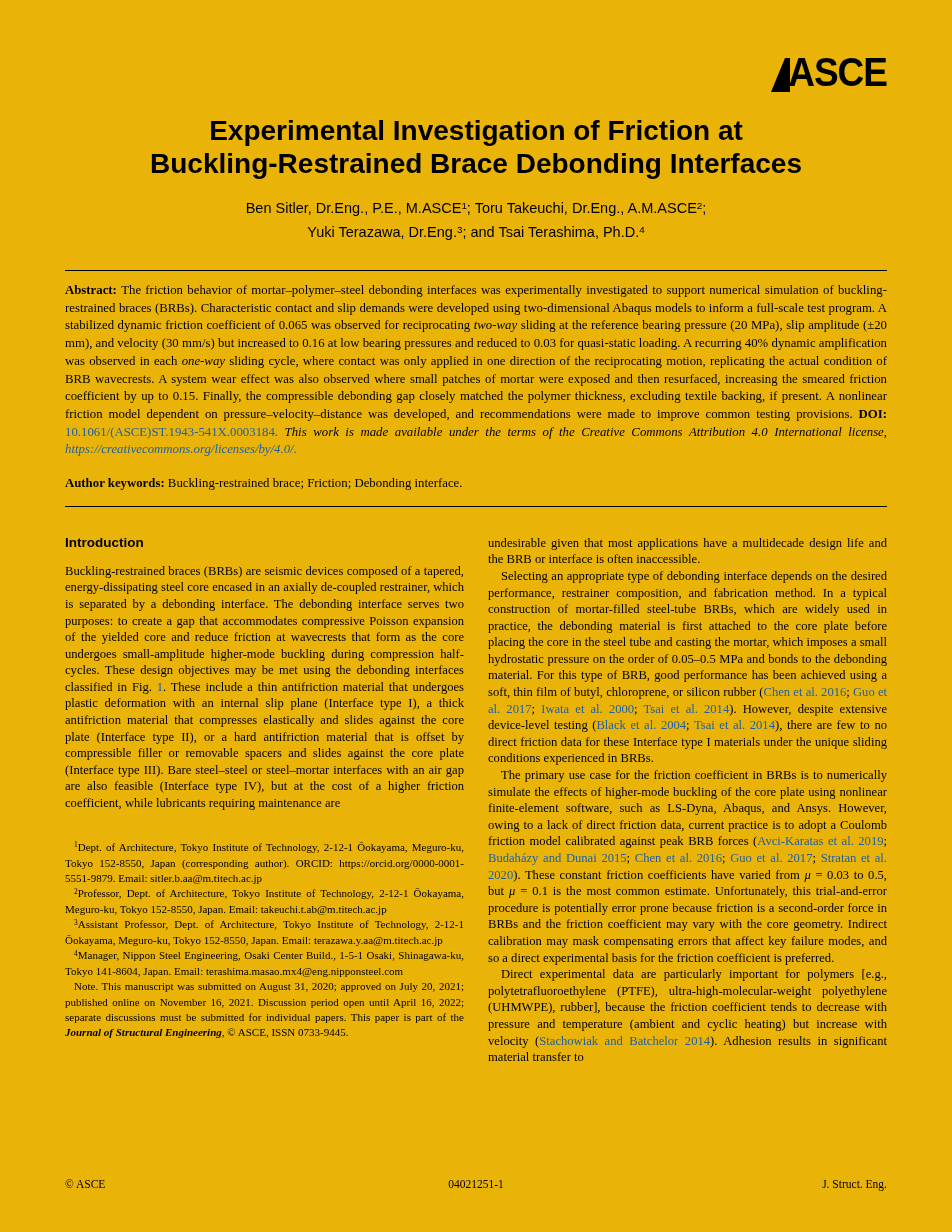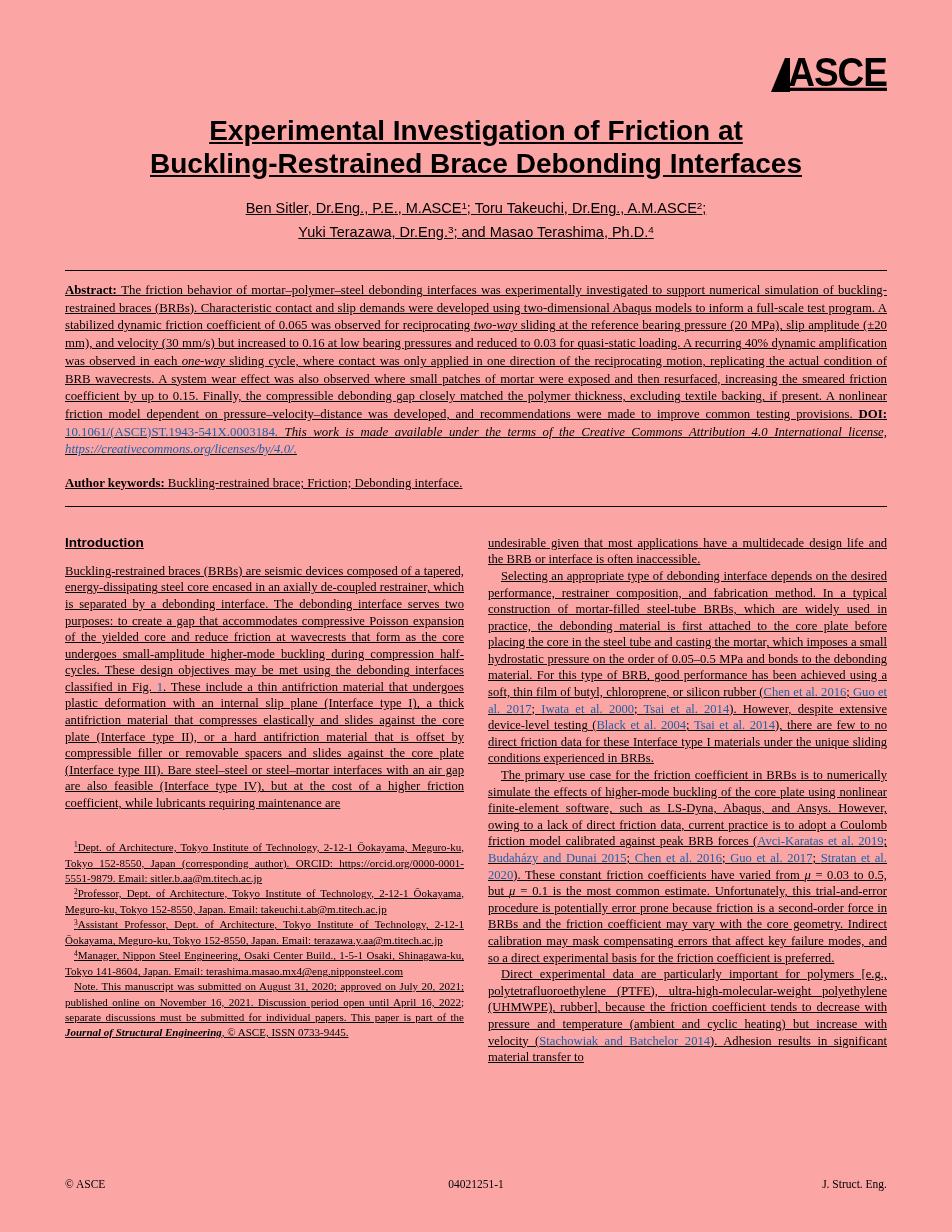--- a/index.html
+++ b/index.html
@@ -1,21 +1,20 @@
 <!DOCTYPE html>
 <html style="--link-color: #1d5fa8;"><head>
 <meta charset="utf-8">
 <style>
   * { margin:0; padding:0; box-sizing:border-box; }
   html,body { background:#e8e8e8; }
   .page {
-    width:952px; height:1232px; background:#fca5a5; position:relative;
+    width:952px; height:1232px; background:#eab308; position:relative;
     margin:0 auto; overflow:hidden; color:#000;
     font-family:"Liberation Serif", serif;
-    text-decoration:underline;
   }
   .content { padding:52px 65px 0 65px; }
 
   
   .logo-row { display:flex; justify-content:flex-end; height:40px; }
   .asce-logo { display:flex; align-items:flex-end; }
   .logo-flag {
     display:inline-block; width:0; height:0;
     border-left:14px solid transparent; border-right:5px solid #000;
     border-bottom:34px solid #000; margin-right:-2px;
@@ -81,21 +80,21 @@
       <div class="asce-logo">
         <span class="logo-flag"></span>
         <span class="logo-text">ASCE</span>
       </div>
     </div>
 
     <h1 class="title"><span>Experimental Investigation of Friction at</span><br><span>Buckling-Restrained Brace Debonding Interfaces</span></h1>
 
     <div class="authors">
       <div><span>Ben Sitler, Dr.Eng., P.E., M.ASCE</span><span class="sup">1</span><span>; Toru Takeuchi, Dr.Eng., A.M.ASCE</span><span class="sup">2</span><span>;</span></div>
-      <div><span>Yuki Terazawa, Dr.Eng.</span><span class="sup">3</span><span>; and Masao Terashima, Ph.D.</span><span class="sup">4</span></div>
+      <div><span>Yuki Terazawa, Dr.Eng.</span><span class="sup">3</span><span>; and Tsai Terashima, Ph.D.</span><span class="sup">4</span></div>
     </div>
 
     <hr class="rule rule-top">
 
     <p class="abstract"><span class="b">Abstract: </span><span>The friction behavior of mortar–polymer–steel debonding interfaces was experimentally investigated to support numerical simulation of buckling-restrained braces (BRBs). Characteristic contact and slip demands were developed using two-dimensional Abaqus models to inform a full-scale test program. A stabilized dynamic friction coefficient of 0.065 was observed for reciprocating </span><span class="i">two-way</span><span> sliding at the reference bearing pressure (20 MPa), slip amplitude (±20 mm), and velocity (30 mm/s) but increased to 0.16 at low bearing pressures and reduced to 0.03 for quasi-static loading. A recurring 40% dynamic amplification was observed in each </span><span class="i">one-way</span><span> sliding cycle, where contact was only applied in one direction of the reciprocating motion, replicating the actual condition of BRB wavecrests. A system wear effect was also observed where small patches of mortar were exposed and then resurfaced, increasing the smeared friction coefficient by up to 0.15. Finally, the compressible debonding gap closely matched the polymer thickness, excluding textile backing, if present. A nonlinear friction model dependent on pressure–velocity–distance was developed, and recommendations were made to improve common testing provisions. </span><span class="b">DOI: </span><span class="link">10.1061/(ASCE)ST.1943-541X.0003184.</span><span class="i"> This work is made available under the terms of the Creative Commons Attribution 4.0 International license, </span><span class="link i">https://creativecommons.org/licenses/by/4.0/.</span></p>
 
     <p class="abstract keywords"><span class="b">Author keywords: </span><span>Buckling-restrained brace; Friction; Debonding interface.</span></p>
 
     <hr class="rule rule-bottom">
 

